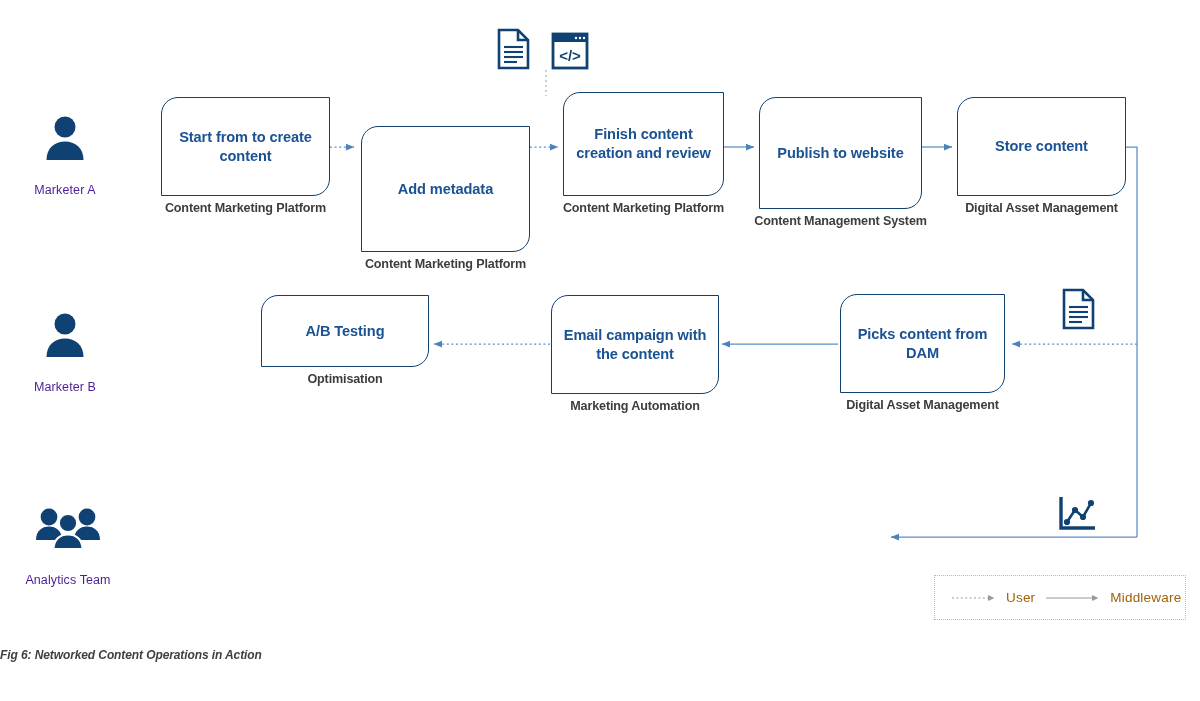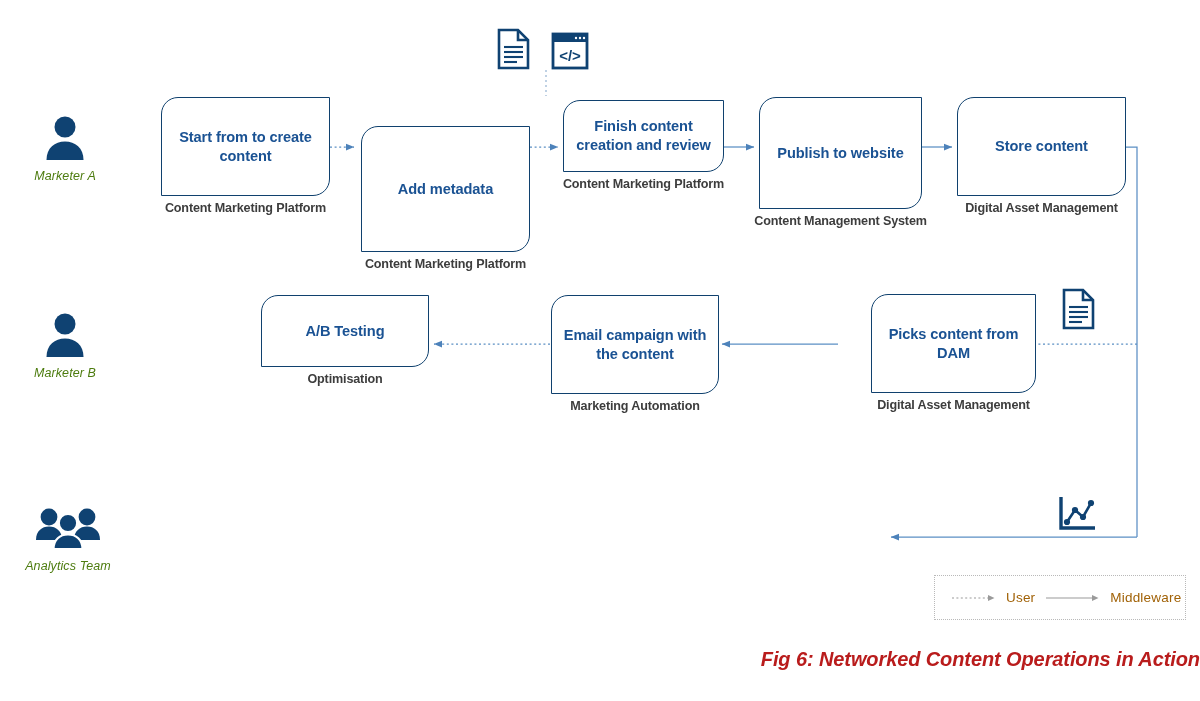--- a/index.html
+++ b/index.html
@@ -33,24 +33,23 @@
     width: 130px;
     text-align: center;
   }
   .actor .glyph {
     display: block;
     height: 48px;
     line-height: 0;
   }
   .actor .caption {
     display: block;
-    margin-top: 8px;
-    font-style: italic;
+    margin-top: 22px;
     font-size: 12.5px;
-    color: #4d7c0f;
+    color: #4c1d95;
     letter-spacing: .1px;
   }
 
   
   .node {
     position: absolute;
   }
   .node .box {
     position: relative;
     box-sizing: border-box;
@@ -109,25 +108,25 @@
   .legend .entry .lbl {
     font-size: 13.5px;
     color: #a16207;
     letter-spacing: .2px;
   }
 
   
   .figcaption {
     position: absolute;
     width: 100%;
-    text-align: right;
+    text-align: left;
     font-weight: bold;
     font-style: italic;
-    font-size: 20px;
-    color: #b91c1c;
+    font-size: 12px;
+    color: #404040;
     letter-spacing: -.1px;
   }
 </style>
 </head>
 <body>
 
 <div id="canvas">
 
   <svg id="wires" viewBox="0 0 1200 701">
     <defs>
@@ -255,21 +254,21 @@
     <span class="sublabel">Content  Marketing Platform</span>
   </div>
 
   <div class="node" style="left:361px; top:97px; width:169px; height:126px;margin-top:29px;">
     <div class="box">
       <span class="title">Add metadata</span>
     </div>
     <span class="sublabel">Content  Marketing Platform</span>
   </div>
 
-  <div class="node" style="left:563px; top:100px; width:161px; height:72px;">
+  <div class="node" style="left:563px; top:92px; width:161px; height:104px;">
     <div class="box">
       <span class="title">Finish content creation and review</span>
     </div>
     <span class="sublabel">Content  Marketing Platform</span>
   </div>
 
   <div class="node" style="left:759px; top:97px; width:163px; height:112px;">
     <div class="box">
       <span class="title">Publish to website</span>
     </div>
@@ -290,21 +289,21 @@
     <span class="sublabel">Optimisation</span>
   </div>
 
   <div class="node" style="left:551px; top:295px; width:168px; height:99px;border-radius:11px;">
     <div class="box">
       <span class="title">Email campaign with the content</span>
     </div>
     <span class="sublabel">Marketing Automation</span>
   </div>
 
-  <div class="node" style="left:840px; top:294px; width:165px; height:99px;margin-left:31px;">
+  <div class="node" style="left:840px; top:294px; width:165px; height:99px;">
     <div class="box">
       <span class="title">Picks content from DAM</span>
     </div>
     <span class="sublabel">Digital Asset Management</span>
   </div>
 
 
   <div class="legend" style="left:934px; top:575px; width:252px; height:45px;">
     <div class="entry">
       <svg width="46" height="10" viewBox="0 0 46 10" aria-hidden="true">

